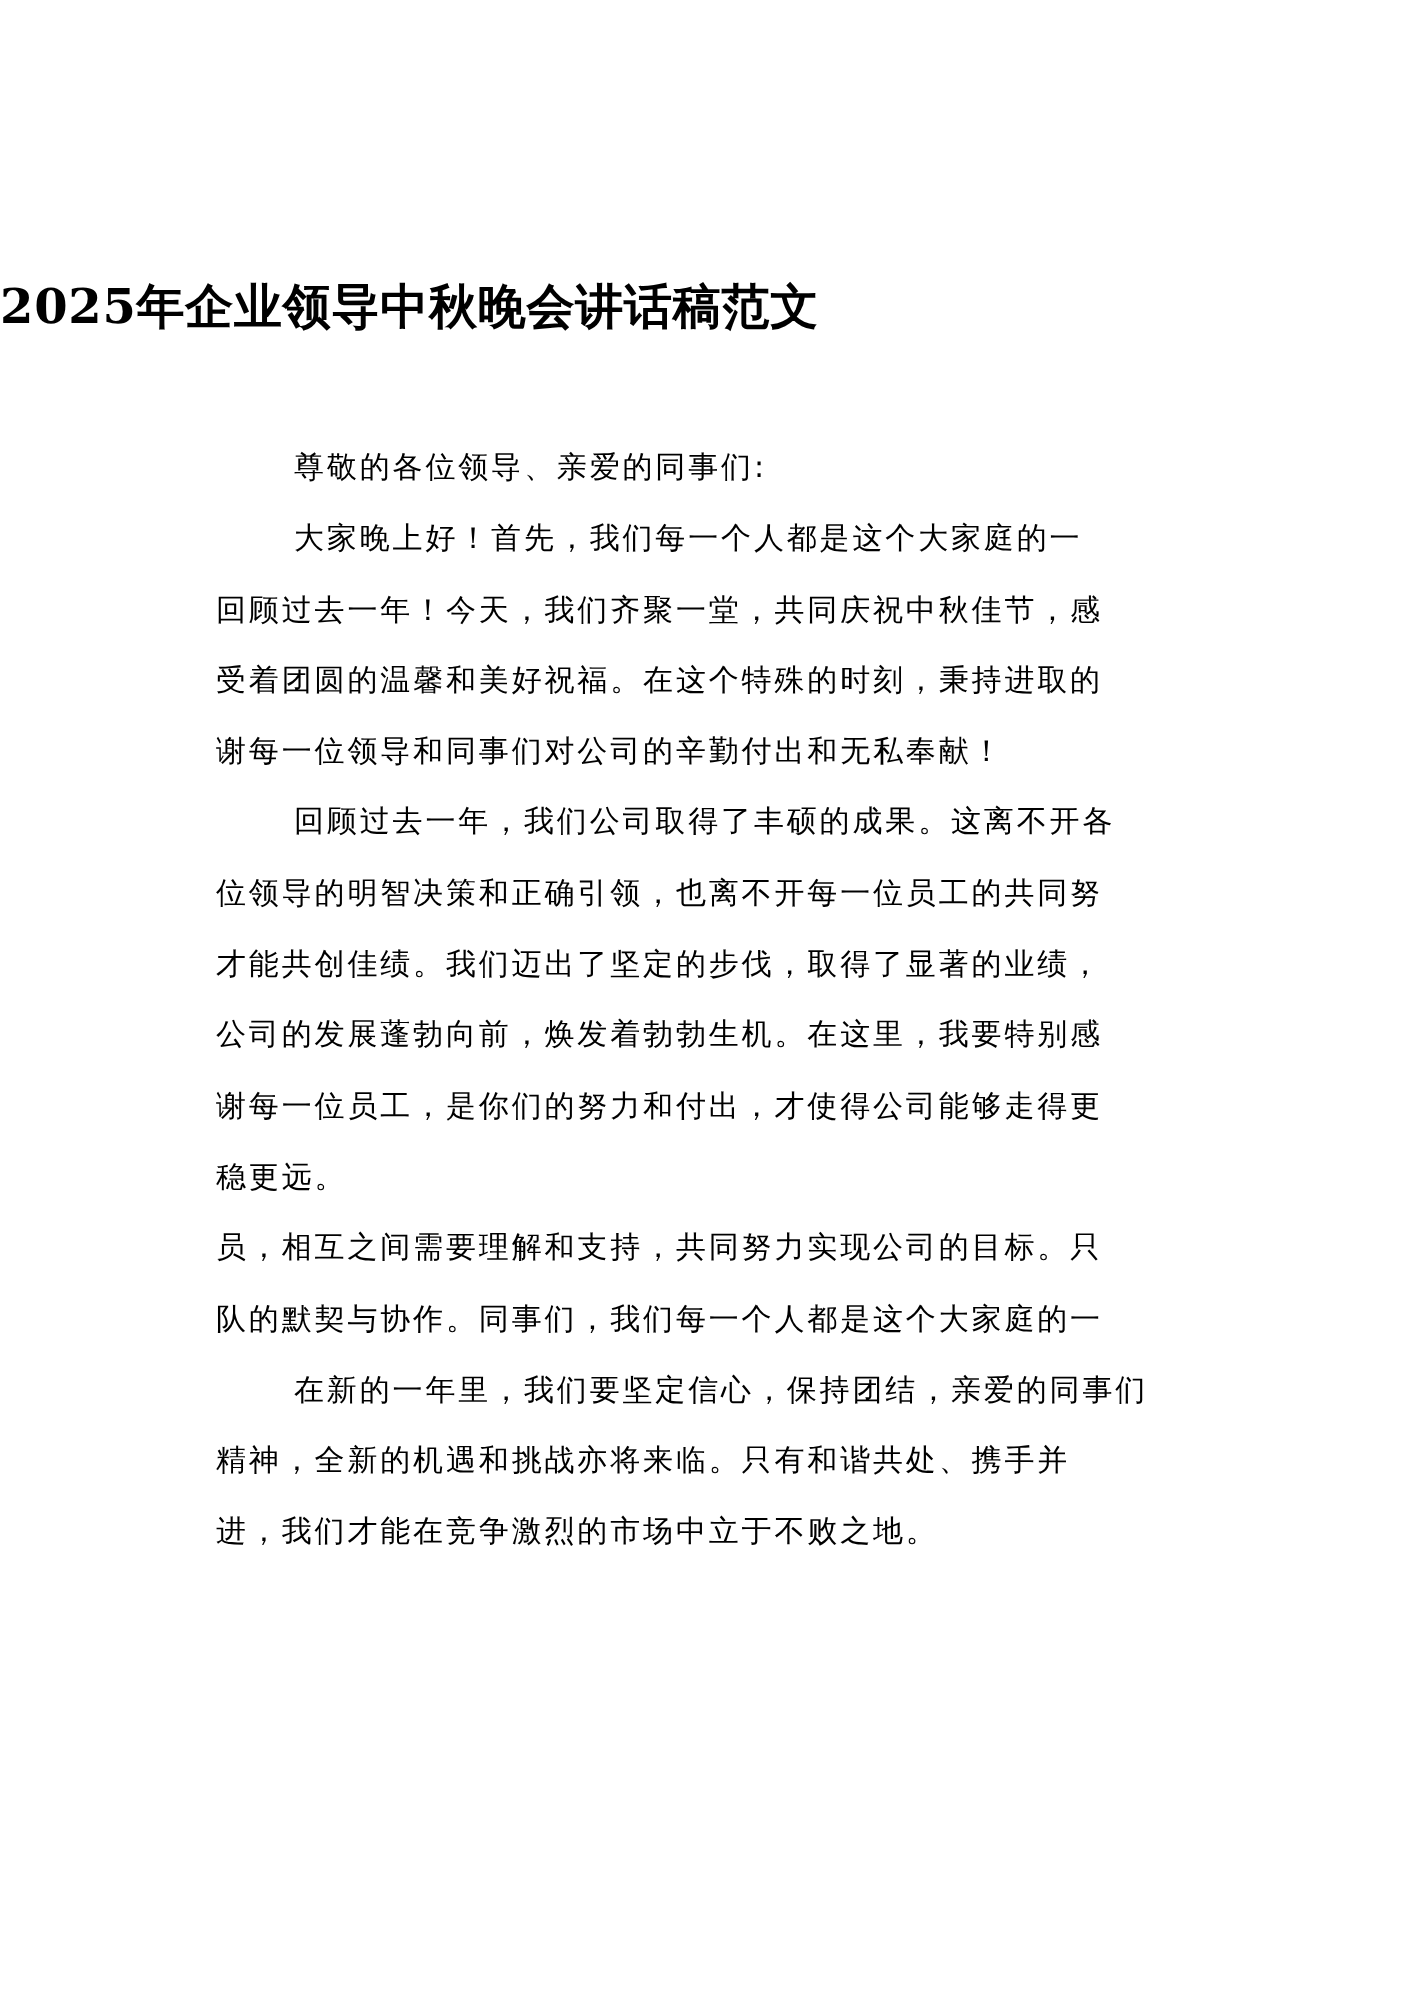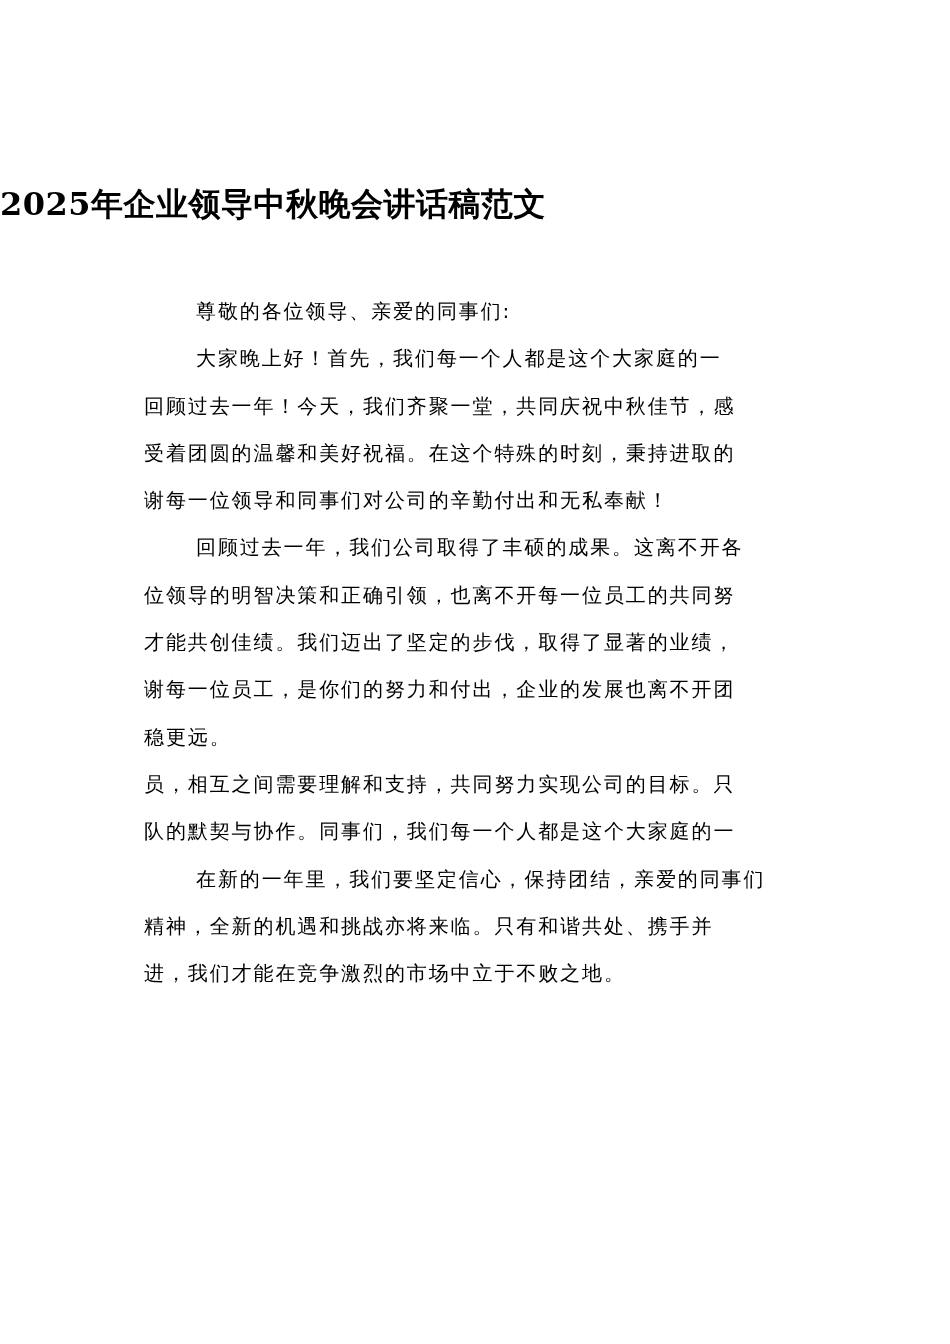--- a/index.html
+++ b/index.html
@@ -70,21 +70,22 @@
       <span class="line indent">大家晚上好！首先，我们每一个人都是这个大家庭的一</span>
       <span class="line">回顾过去一年！今天，我们齐聚一堂，共同庆祝中秋佳节，感</span>
       <span class="line">受着团圆的温馨和美好祝福。在这个特殊的时刻，秉持进取的</span>
       <span class="line">谢每一位领导和同事们对公司的辛勤付出和无私奉献！</span>
     </div>
 
     <div>
       <span class="line indent">回顾过去一年，我们公司取得了丰硕的成果。这离不开各</span>
       <span class="line">位领导的明智决策和正确引领，也离不开每一位员工的共同努</span>
       <span class="line">才能共创佳绩。我们迈出了坚定的步伐，取得了显著的业绩，</span>
-      <span class="line">谢每一位员工，是你们的努力和付出，企业的发展也离不开团</span>
+      <span class="line">公司的发展蓬勃向前，焕发着勃勃生机。在这里，我要特别感</span>
+      <span class="line">谢每一位员工，是你们的努力和付出，才使得公司能够走得更</span>
       <span class="line">稳更远。</span>
     </div>
 
     <div>
       <span class="line">员，相互之间需要理解和支持，共同努力实现公司的目标。只</span>
       <span class="line">队的默契与协作。同事们，我们每一个人都是这个大家庭的一</span>
     </div>
 
     <div>
       <span class="line indent">在新的一年里，我们要坚定信心，保持团结，亲爱的同事们</span>

